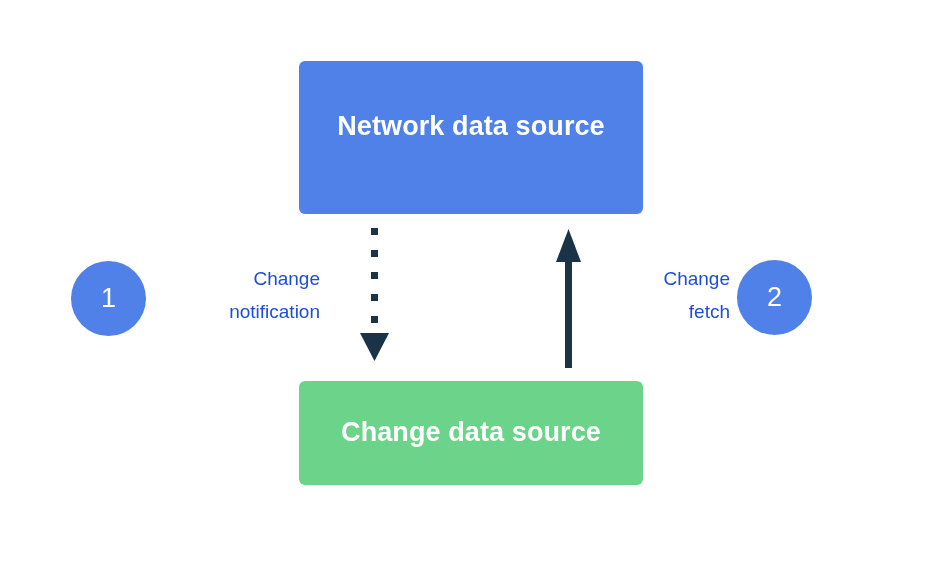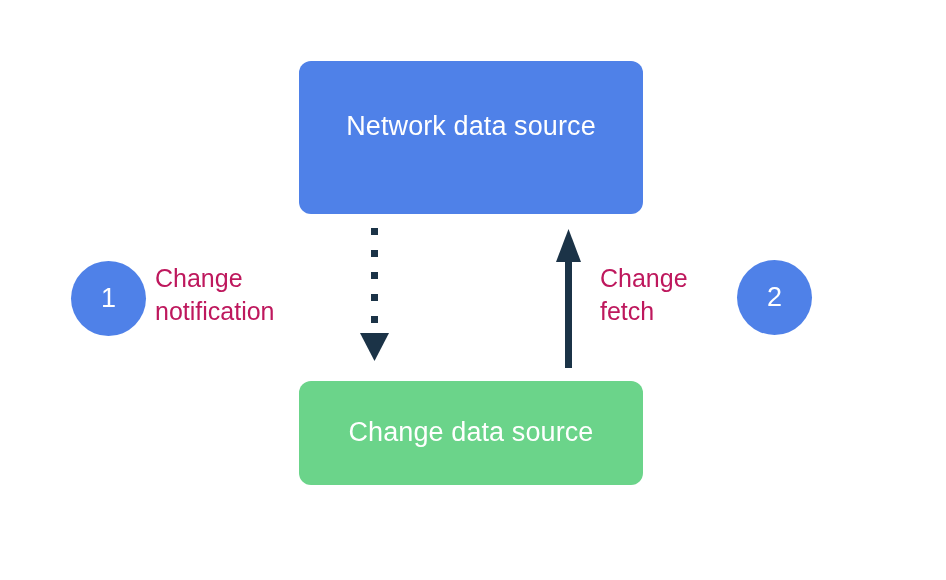--- a/index.html
+++ b/index.html
@@ -22,23 +22,23 @@
   .node-box {
     position: absolute;
     box-sizing: border-box;
     display: flex;
     align-items: center;
     justify-content: center;
     text-align: center;
     color: #ffffff;
     font-size: 27px;
     line-height: 36px;
-    font-weight: 400;
+    font-weight: 700;
     letter-spacing: 0.1px;
-    border-radius: 12px;
+    border-radius: 6px;
     -webkit-font-smoothing: antialiased;
   }
   #network-box {
     left: 299px;
     top: 61px;
     width: 344px;
     height: 153px;
     background: #4f81e8;
   }
   #network-box .box-label {
@@ -72,24 +72,24 @@
     line-height: 1;
     font-weight: 400;
     -webkit-font-smoothing: antialiased;
   }
   #step-circle-1 { left: 71px;  top: 261px; }
   #step-circle-2 { left: 737px; top: 260px; }
 
   
   .edge-label {
     position: absolute;
-    color: #be185d;
-    font-size: 25px;
+    color: #1d4ed8;
+    font-size: 19px;
     line-height: 33px;
-    text-align: left;
+    text-align: right;
     white-space: pre-line;
     -webkit-font-smoothing: antialiased;
   }
   #label-change-notification {
     left: 155px;
     top: 262px;
     width: 165px;
   }
   #label-change-fetch {
     left: 600px;

